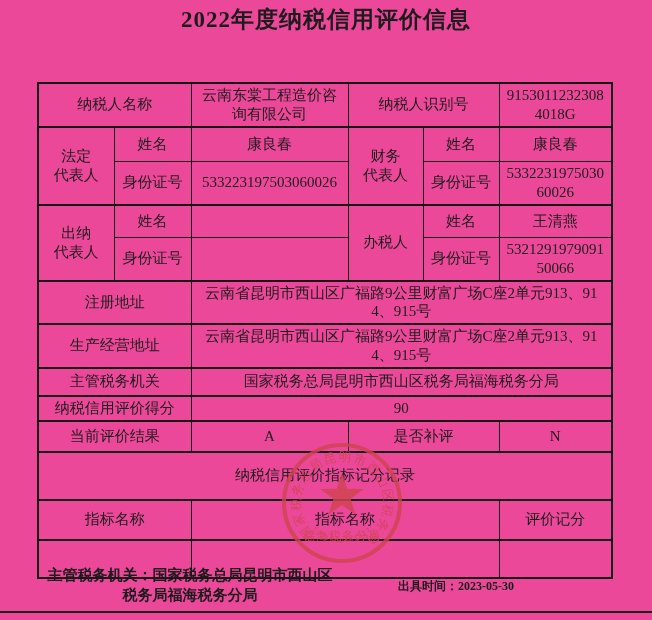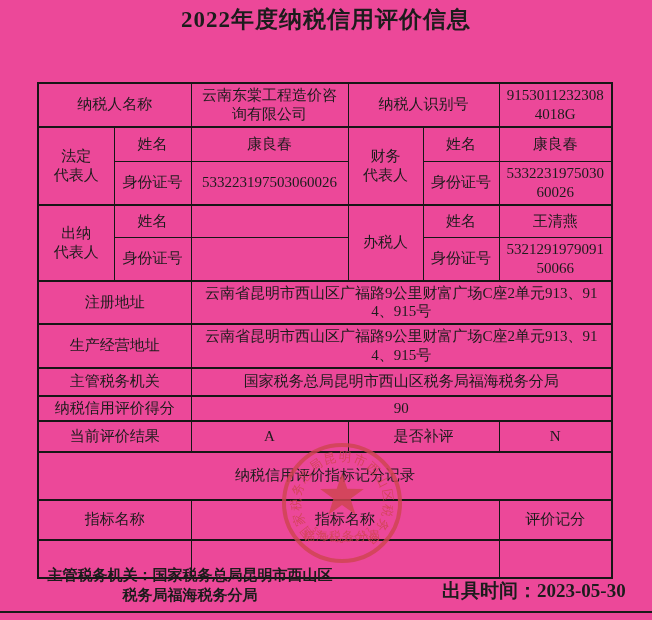--- a/index.html
+++ b/index.html
@@ -29,21 +29,21 @@
   tr.r13{height:38px;}
   .seal{
     position:absolute;left:280px;top:441px;width:124px;height:124px;
     pointer-events:none;opacity:.82;
   }
   .footer-left{
     position:absolute;left:42px;top:566px;width:296px;text-align:center;
     font-size:15px;font-weight:600;line-height:1.3;
   }
   .footer-right{
-    position:absolute;left:398px;top:578px;font-size:19px;font-weight:600;margin-left:44px;
+    position:absolute;left:398px;top:578px;font-size:12px;font-weight:600;
   }
   .bottom-divider{
     position:absolute;left:0;top:611px;width:652px;height:2px;background:#1a1a1a;
   }
 </style>
 </head>
 <body>
 
 <div class="page">
 

